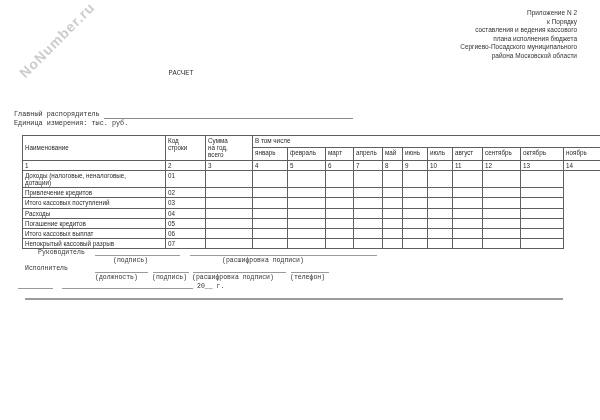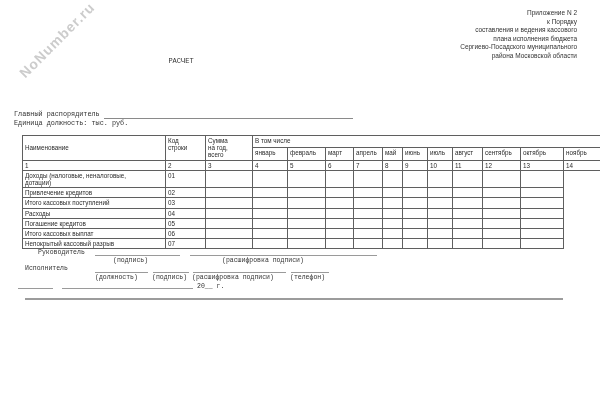--- a/index.html
+++ b/index.html
@@ -7,21 +7,21 @@
   body { position:relative; background:#ffffff; overflow:hidden;
          font-family:"Liberation Sans", sans-serif; color:#2b2b2b; }
 
   .watermark { position:absolute; left:-18px; top:32px; width:150px; text-align:center;
                font:bold 14px "Liberation Sans", sans-serif; color:#cccccc;
                letter-spacing:1px; transform:rotate(-45deg); }
 
   .annex { position:absolute; top:9px; right:23px; text-align:right;
            font-size:6.5px; line-height:8.6px; color:#333; }
 
-  .title-block { position:absolute; top:57px; left:0; width:362px; text-align:center;
+  .title-block { position:absolute; top:69px; left:0; width:362px; text-align:center;
                  font-family:"Liberation Mono", monospace; font-size:7px; line-height:8.8px;
                  color:#333; white-space:nowrap; }
 
   .info-block { position:absolute; top:110px; left:14px;
                 font-family:"Liberation Mono", monospace; font-size:6.8px; line-height:8.6px;
                 color:#333; }
   .info-row { display:flex; align-items:flex-end; }
   .mline { display:inline-block; width:249px; border-bottom:1px solid #8a8a8a;
            height:7px; margin-left:4px; }
 
@@ -57,21 +57,21 @@
 
 <div class="title-block">
   <div>РАСЧЕТ</div>
 </div>
 
 <div class="info-block">
   <div class="info-row">
     <span>Главный распорядитель</span>
     <span class="mline"></span>
   </div>
-  <div>Единица должность: тыс. руб.</div>
+  <div>Единица измерения: тыс. руб.</div>
 </div>
 
 <table>
     <colgroup>
       <col style="width: 143px;">
       <col style="width: 40px;">
       <col style="width: 47px;">
       <col style="width: 35px;">
       <col style="width: 38px;">
       <col style="width: 28px;">

